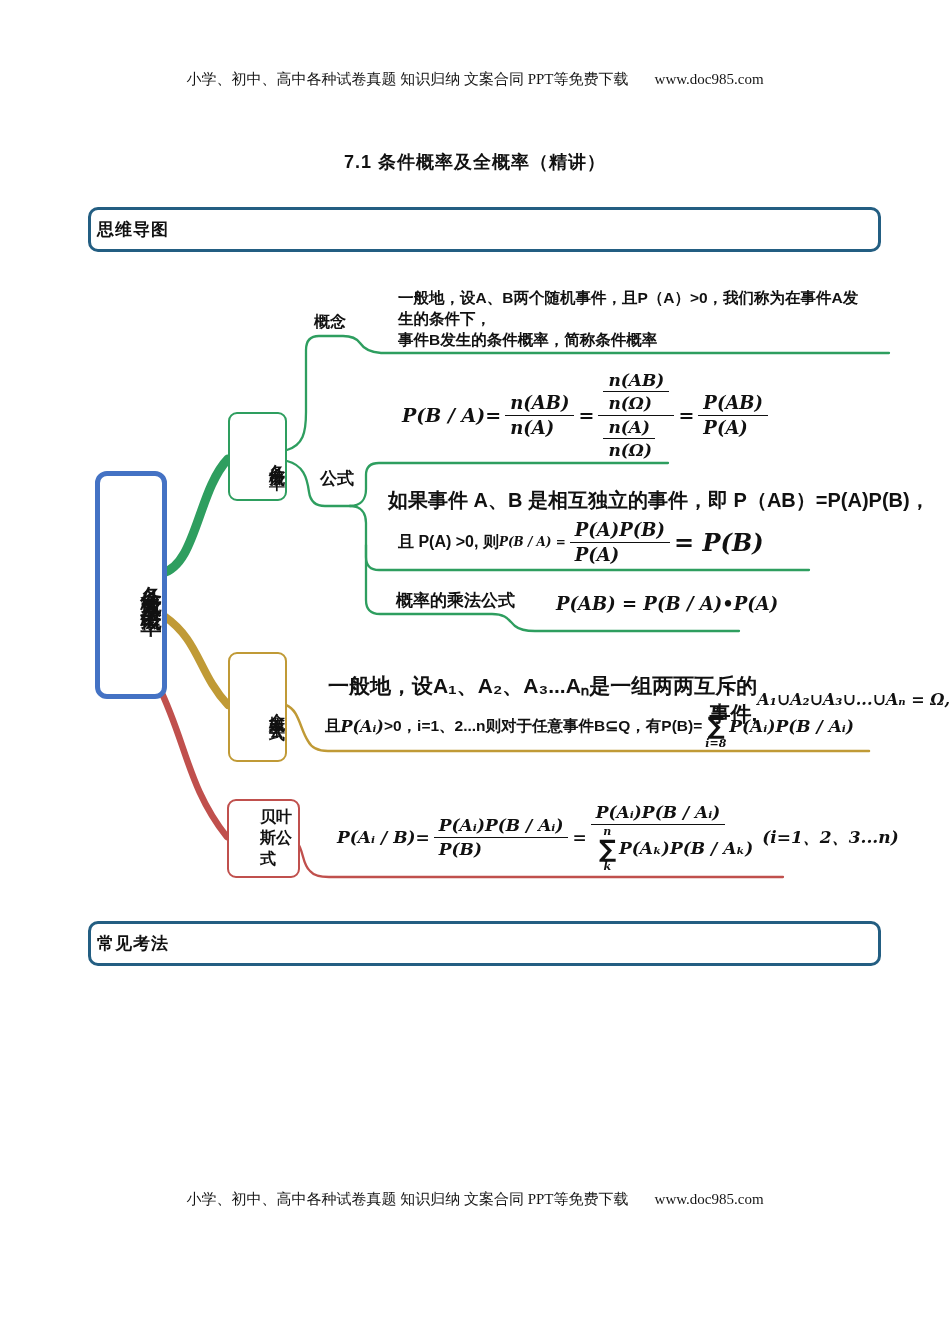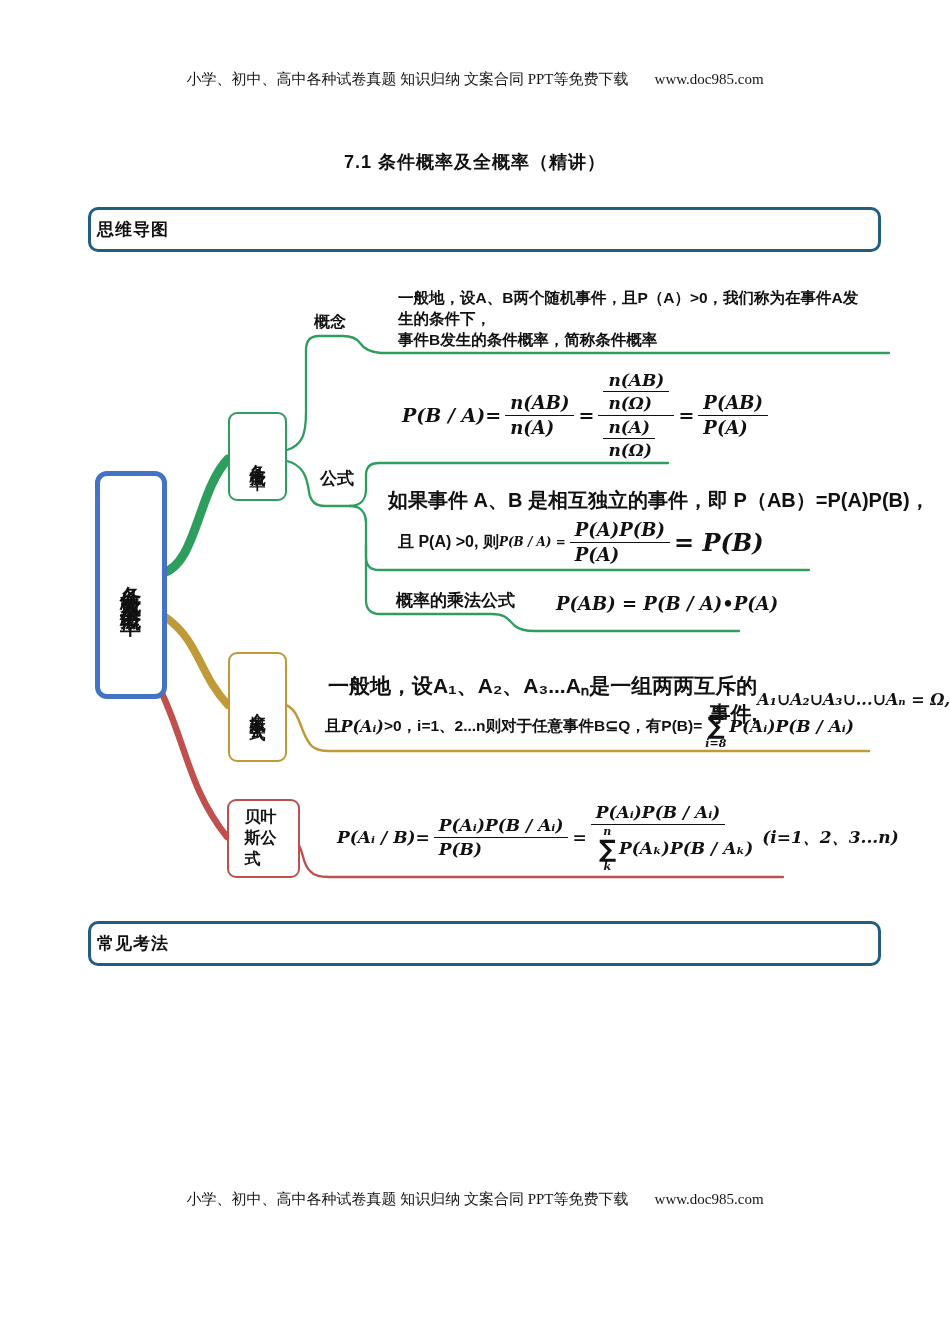--- a/index.html
+++ b/index.html
@@ -12,21 +12,21 @@
         font-family:"Liberation Serif","DejaVu Serif",serif;font-size:15px;color:#151515;}
   .hdr{top:70px;} .ftr{top:1190px;}
   .site{margin-left:26px;}
   .title{position:absolute;left:0;top:150px;width:950px;text-align:center;margin:0;
         font-size:18px;font-weight:700;letter-spacing:1px;}
   .section-box{position:absolute;left:88px;width:781px;height:39px;border:3px solid var(--section);
         border-radius:10px;background:#fff;display:flex;align-items:center;padding-left:6px;}
   .section-box .slbl{font-size:17px;font-weight:700;letter-spacing:1px;}
   .links{position:absolute;left:0;top:0;pointer-events:none;}
   .links path{fill:none;stroke-linecap:round;stroke-linejoin:round;}
-  .node{position:absolute;background:#fff;display:flex;align-items:center;justify-content:center;box-sizing:border-box;}
+  .node{position:absolute;background:#fff;display:flex;align-items:center;justify-content:flex-end;box-sizing:border-box;}
   .vtext{writing-mode:vertical-rl;text-orientation:upright;font-weight:700;letter-spacing:3px;line-height:1;}
   .root{left:95px;top:471px;width:72px;height:228px;border:5px solid var(--blue);border-radius:12px;}
   .root .vtext{font-size:21px;letter-spacing:4px;}
   .n-cond{left:228px;top:412px;width:59px;height:89px;border:2.5px solid var(--green);border-radius:9px;}
   .n-cond .vtext{font-size:16px;}
   .n-total{left:228px;top:652px;width:59px;height:110px;border:2.5px solid var(--gold);border-radius:9px;}
   .n-total .vtext{font-size:16px;}
   .n-bayes{left:227px;top:799px;width:73px;height:79px;border:2.5px solid var(--red);border-radius:9px;}
   .wrap2{width:38px;font-size:16px;font-weight:700;line-height:1.3;word-break:break-all;text-align:left;}
   .lbl{position:absolute;font-size:16px;font-weight:700;white-space:nowrap;}

